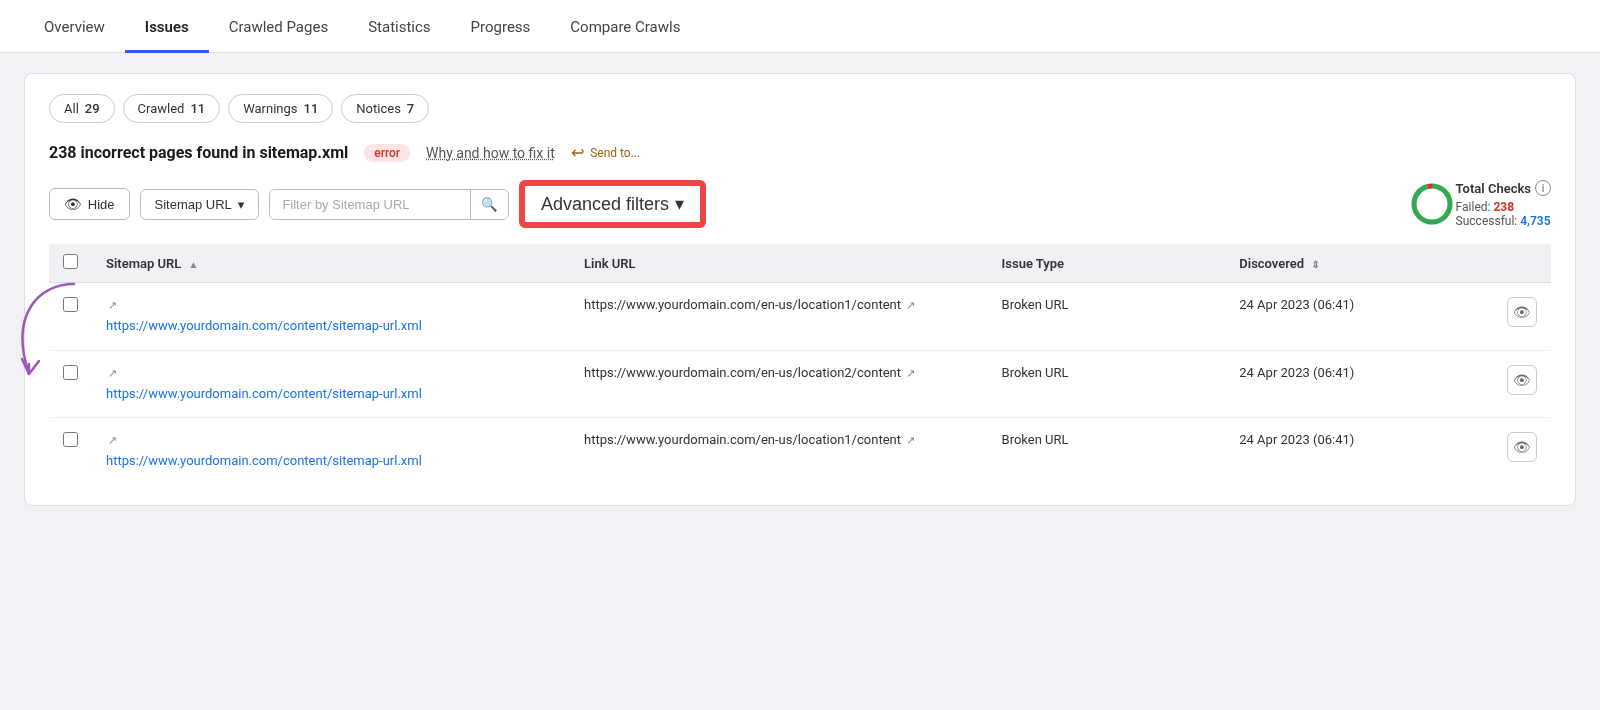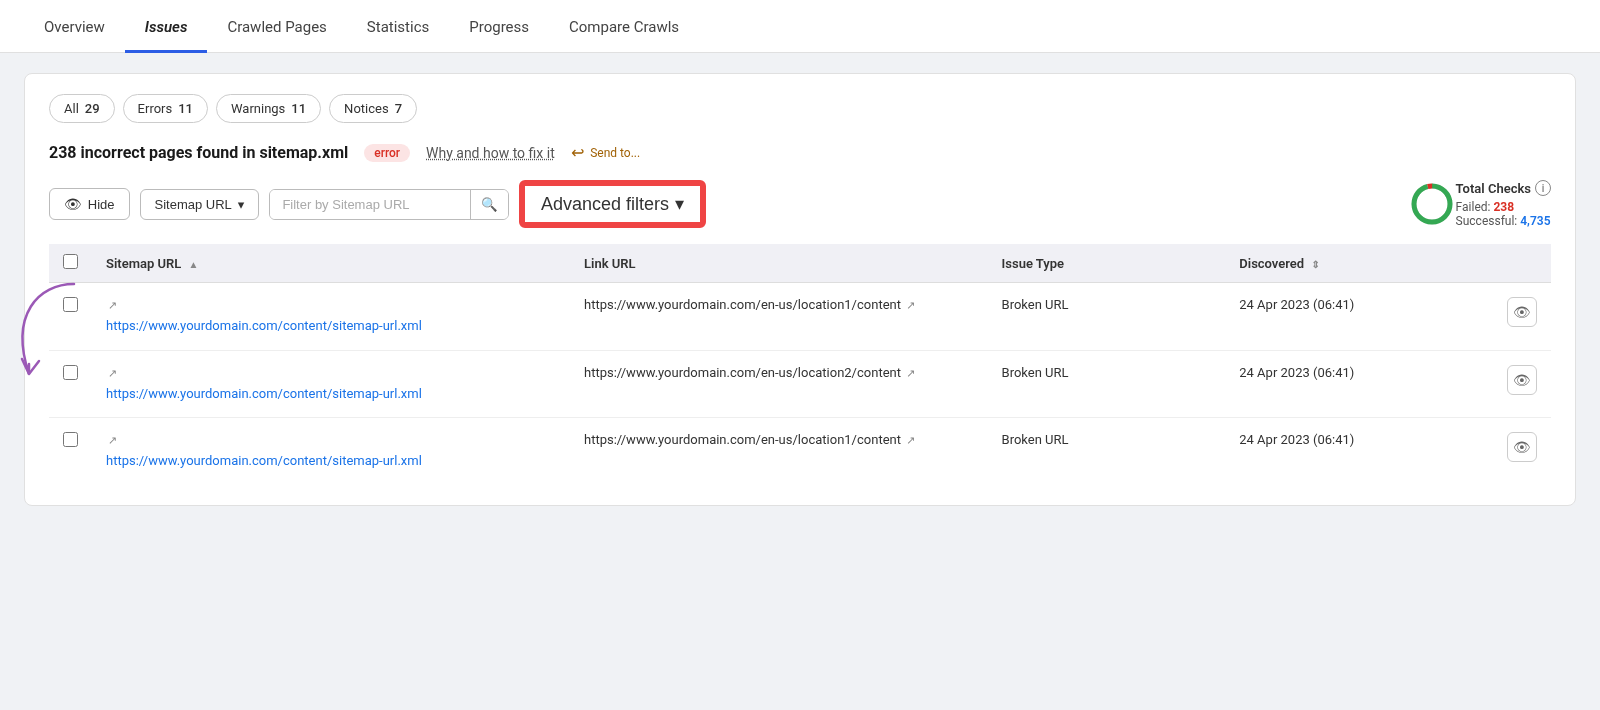--- a/index.html
+++ b/index.html
@@ -31,21 +31,20 @@
       color: #444;
       cursor: pointer;
       border-bottom: 3px solid transparent;
       margin-bottom: -1px;
       white-space: nowrap;
     }
     .nav-tab.active {
       color: #222;
       border-bottom: 3px solid #2c5de5;
       font-weight: 600;
-      font-style: italic;
     }
 
     
     .main-content {
       padding: 20px 24px;
     }
 
     
     .panel {
       background: #fff;
@@ -347,21 +346,21 @@
 
   <div class="main-content">
     <div class="panel">
 
       <div class="filter-tabs">
       <div class="filter-tab">
             <span>All</span>
             <span class="count">29</span>
           </div>
           <div class="filter-tab">
-            <span>Errors</span>
+            <span>Crawled</span>
             <span class="count">11</span>
           </div>
           <div class="filter-tab">
             <span>Warnings</span>
             <span class="count">11</span>
           </div>
           <div class="filter-tab">
             <span>Notices</span>
             <span class="count">7</span>
           </div>

